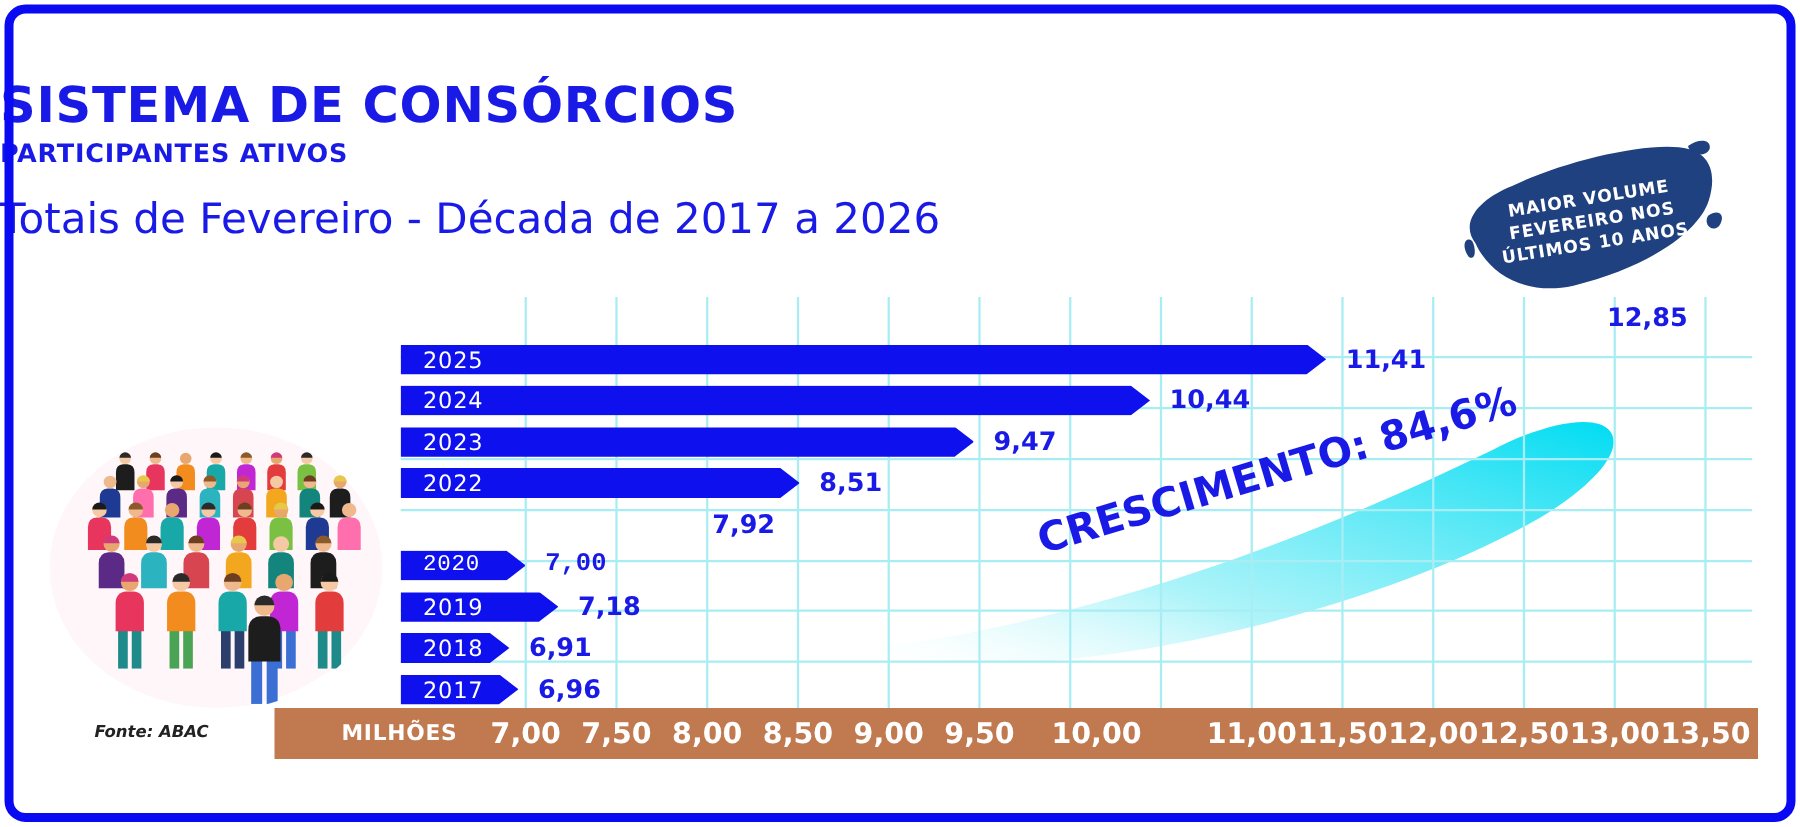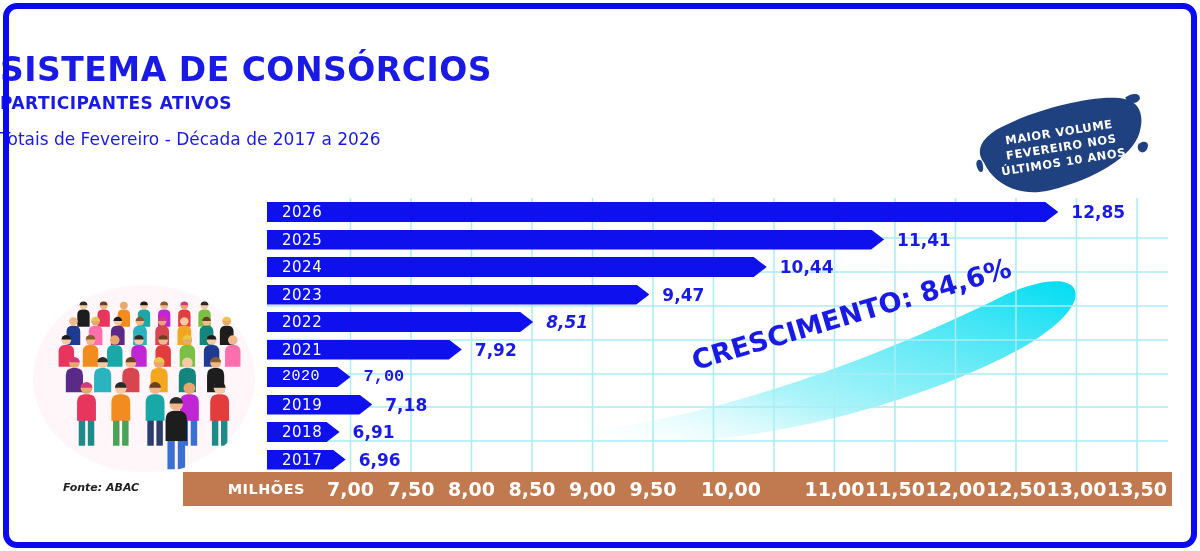--- a/index.html
+++ b/index.html
@@ -6,21 +6,21 @@
   .page{
     position:relative;width:1200px;height:551px;background:#fff;overflow:hidden;
     font-family:"DejaVu Sans","Liberation Sans",sans-serif;
   }
   .frame-border{
     position:absolute;left:3px;top:3px;right:3px;bottom:3px;
     border:6px solid var(--border,#0909f2);border-radius:14px;pointer-events:none;z-index:50;
   }
   .t1{position:absolute;left:0;width:1200px;top:50px;font-size:33px;font-weight:bold;color:var(--blue);letter-spacing:.5px;}
   .t2{position:absolute;left:0;width:1200px;top:93px;font-size:17px;font-weight:bold;color:var(--blue);letter-spacing:.5px;}
-  .t3{position:absolute;left:0;width:1200px;top:129px;font-size:17px;color:var(--blue);}
+  .t3{position:absolute;left:0;width:1200px;top:129px;font-size:28px;color:var(--blue);}
   
   .badge{position:absolute;left:972px;top:98px;width:178px;height:94px;transform:rotate(-9deg);z-index:6;}
   .badge svg{position:absolute;left:0;top:0;}
   .badge-text{position:absolute;left:0;top:0;width:100%;height:100%;display:flex;flex-direction:column;
     justify-content:center;align-items:center;gap:1px;padding-top:2px;}
   .badge-text span{color:#fff;font-size:11.5px;font-weight:bold;letter-spacing:.6px;line-height:14px;white-space:nowrap;}
   
   .plot{position:absolute;left:267px;top:198px;width:901px;height:274px;z-index:3;}
   .grid{position:absolute;left:0;top:0;z-index:1;}
   .bar-row{position:absolute;left:0;height:20px;width:100%;z-index:4;}
@@ -211,23 +211,20 @@
         <line x1="0" y1="40" x2="901" y2="40" stroke="#a8edf4" stroke-width="1.5"></line>
         <line x1="0" y1="74" x2="901" y2="74" stroke="#a8edf4" stroke-width="1.5"></line>
         <line x1="0" y1="108" x2="901" y2="108" stroke="#a8edf4" stroke-width="1.5"></line>
         <line x1="0" y1="142" x2="901" y2="142" stroke="#a8edf4" stroke-width="1.5"></line>
         <line x1="0" y1="176" x2="901" y2="176" stroke="#a8edf4" stroke-width="1.5"></line>
         <line x1="0" y1="209" x2="901" y2="209" stroke="#a8edf4" stroke-width="1.5"></line>
         <line x1="0" y1="243" x2="901" y2="243" stroke="#a8edf4" stroke-width="1.5"></line>
       </svg>
     <div id="bars">
   <div class="bar-row" style="top: 4px;">
-    <div class="bar" style="width: 791.34px;">
-      <span class="year">2026</span>
-    </div>
     <span class="val" style="left: 804.34px;">12,85</span>
   </div>
 
   <div class="bar-row" style="top: 31.5px;">
     <div class="bar" style="width: 617.1px;">
       <span class="year">2025</span>
     </div>
     <span class="val" style="left: 630.1px;">11,41</span>
   </div>
 
@@ -242,27 +239,24 @@
     <div class="bar" style="width: 382.36px;">
       <span class="year">2023</span>
     </div>
     <span class="val" style="left: 395.36px;">9,47</span>
   </div>
 
   <div class="bar-row" style="top: 114px;">
     <div class="bar" style="width: 266.2px;">
       <span class="year">2022</span>
     </div>
-    <span class="val" style="left: 279.2px; font-style: italic;">8,51</span>
+    <span class="val" style="left: 279.2px;">8,51</span>
   </div>
 
   <div class="bar-row" style="top: 141.5px;">
-    <div class="bar" style="width: 194.81px;">
-      <span class="year">2021</span>
-    </div>
     <span class="val" style="left: 207.81px;">7,92</span>
   </div>
 
   <div class="bar-row" style="top: 169px; font-family: Liberation Mono, monospace;">
     <div class="bar" style="width: 83.49px;">
       <span class="year">2020</span>
     </div>
     <span class="val" style="left: 96.49px;">7,00</span>
   </div>
 

